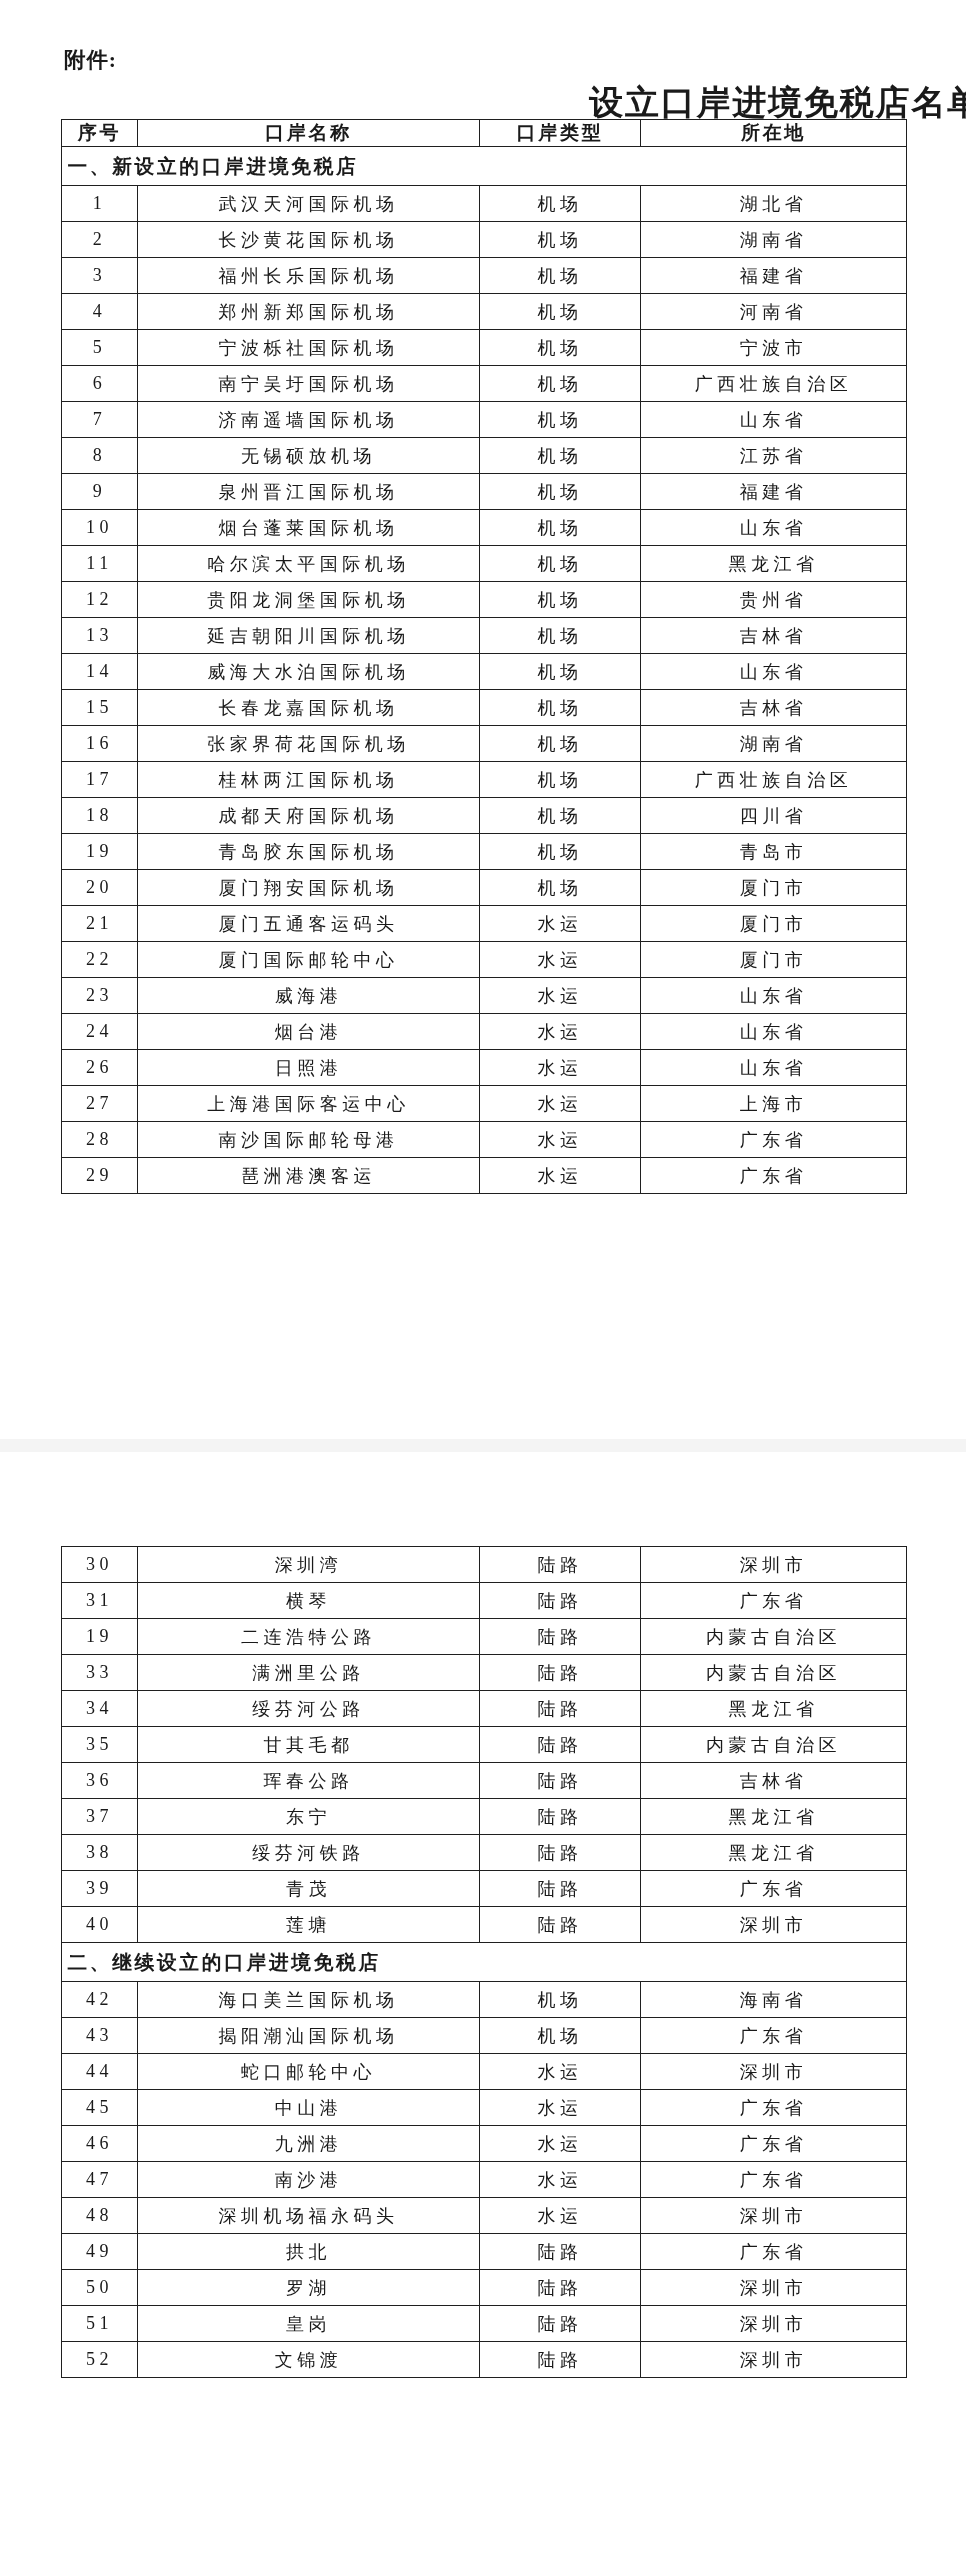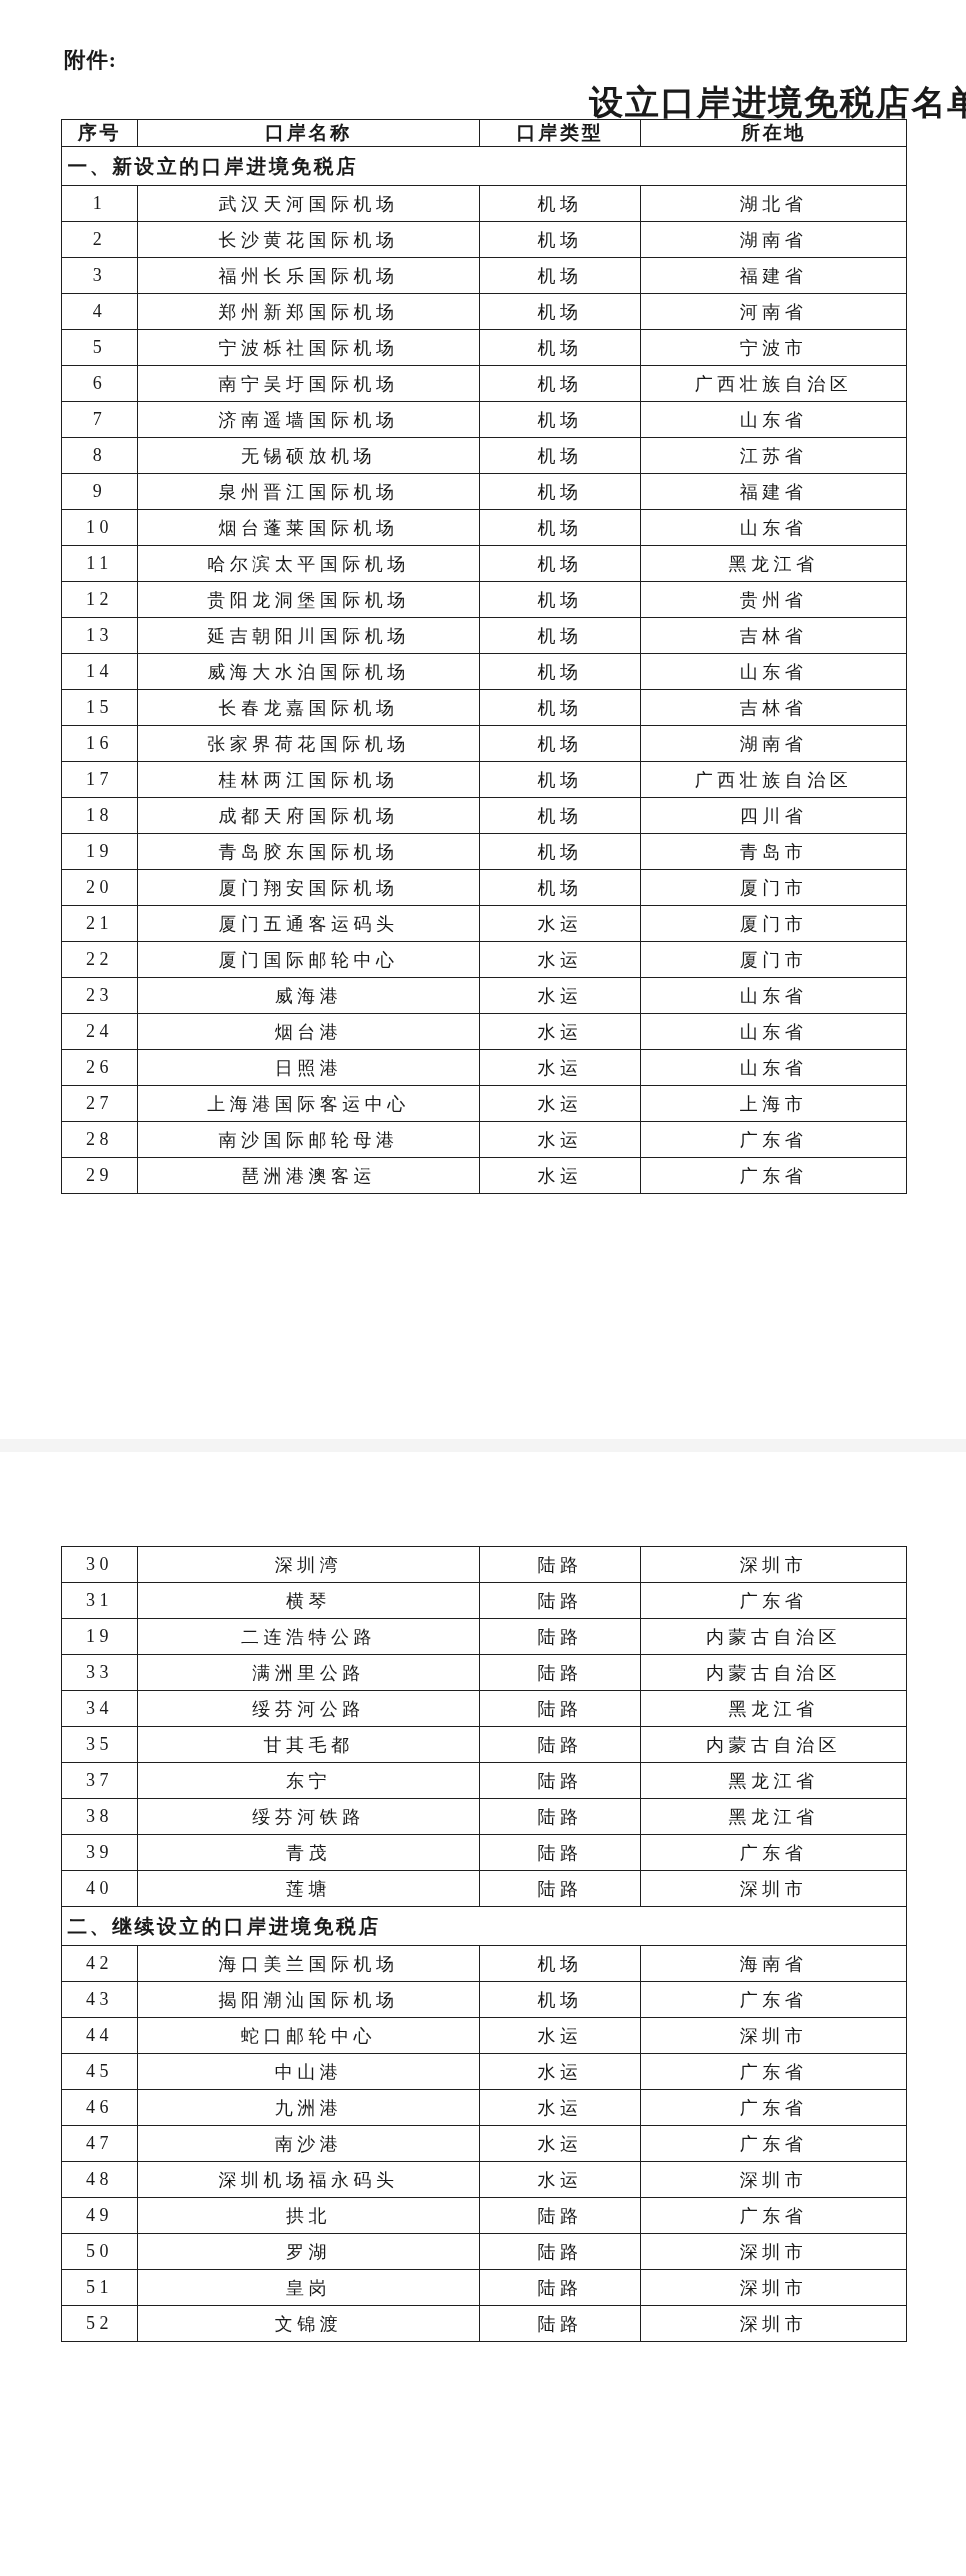--- a/index.html
+++ b/index.html
@@ -317,20 +317,26 @@
         <td>陆路</td>
         <td>黑龙江省</td>
       </tr>
       <tr>
         <td>35</td>
         <td>甘其毛都</td>
         <td>陆路</td>
         <td>内蒙古自治区</td>
       </tr>
       <tr>
+        <td>36</td>
+        <td>珲春公路</td>
+        <td>陆路</td>
+        <td>吉林省</td>
+      </tr>
+      <tr>
         <td>37</td>
         <td>东宁</td>
         <td>陆路</td>
         <td>黑龙江省</td>
       </tr>
       <tr>
         <td>38</td>
         <td>绥芬河铁路</td>
         <td>陆路</td>
         <td>黑龙江省</td>

